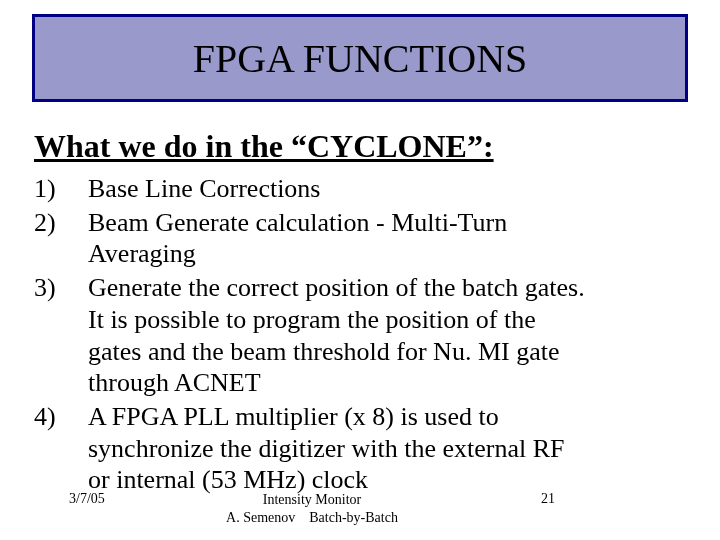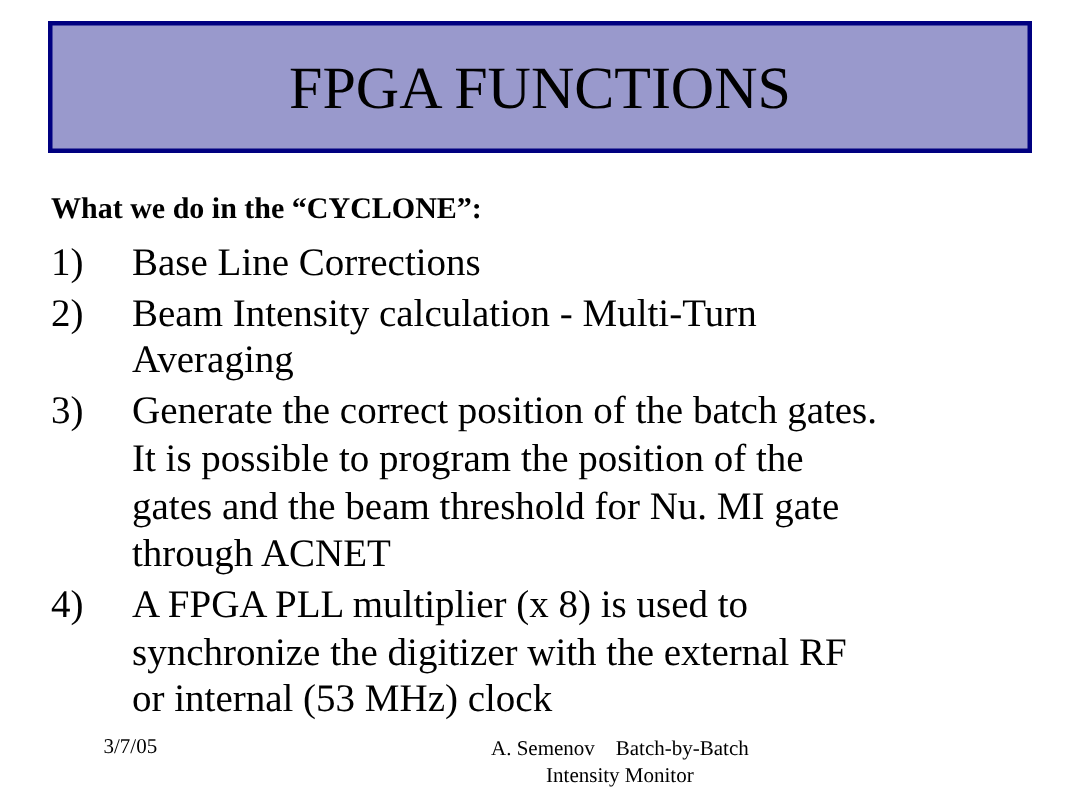--- a/index.html
+++ b/index.html
@@ -11,21 +11,21 @@
     width: 656px; height: 88px;
     background: #9999cc;
     border: 3px solid #000080;
     display: flex; align-items: center; justify-content: center;
   }
   .title-text { font-size: 40px; }
   .content {
     position: absolute;
     top: 128px; left: 34px; right: 34px;
   }
-  .heading { font-size: 20px; font-weight: bold; margin-bottom: 8px; }
+  .heading { font-size: 32px; font-weight: bold; text-decoration: underline; margin-bottom: 8px; }
   .list { list-style: none; }
   .list li { display: flex; font-size: 26px; line-height: 1.22; margin-bottom: 2px; }
   .num { width: 44px; flex: 0 0 44px; }
   .txt { flex: 1; margin-left: 10px; }
   .footer {
     position: absolute;
     left: 0; right: 0; bottom: 14px;
     display: flex; align-items: flex-start;
     font-size: 14px;
     padding: 0 69px;
@@ -45,34 +45,35 @@
 
   <div class="content">
     <div class="heading">What we do in the  “CYCLONE”:</div>
     <ol class="list">
       <li>
         <span class="num">1)</span>
         <span class="txt">Base Line Corrections</span>
       </li>
       <li>
         <span class="num">2)</span>
-        <span class="txt">Beam Intensity calculation - Multi-Turn Averaging</span>
+        <span class="txt">Beam Generate calculation - Multi-Turn Averaging</span>
       </li>
       <li>
         <span class="num">3)</span>
         <span class="txt">Generate the correct position of the batch gates. It is possible to program the position of the gates and the beam threshold for Nu. MI gate  through ACNET</span>
       </li>
       <li>
         <span class="num">4)</span>
         <span class="txt">A FPGA  PLL multiplier (x 8) is used to synchronize the digitizer with the external RF or internal (53 MHz) clock</span>
       </li>
     </ol>
   </div>
 
   <div class="footer">
     <div class="footer-left">3/7/05</div>
     <div class="footer-center">
+      <div>Intensity Monitor</div>
       <div>A. Semenov&nbsp;&nbsp;&nbsp;&nbsp;Batch-by-Batch</div>
-      <div>Intensity Monitor</div>
     </div>
+    <div class="footer-right">21</div>
   </div>
 
 </div>
 
 </body></html>

